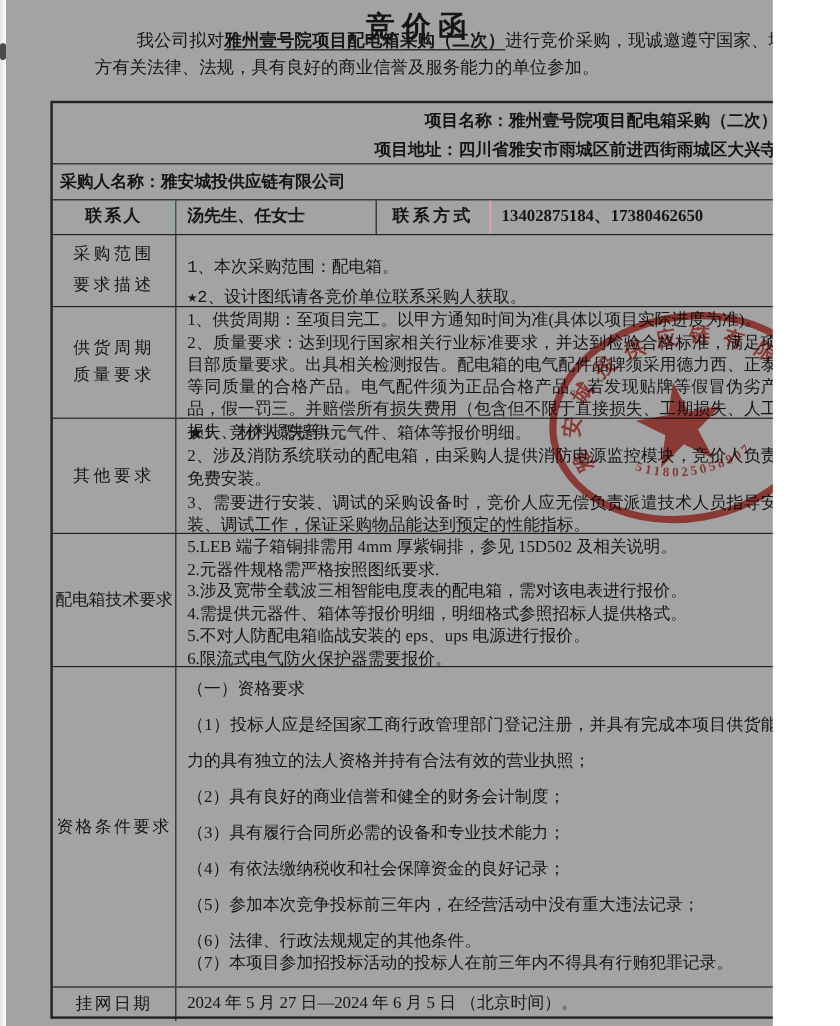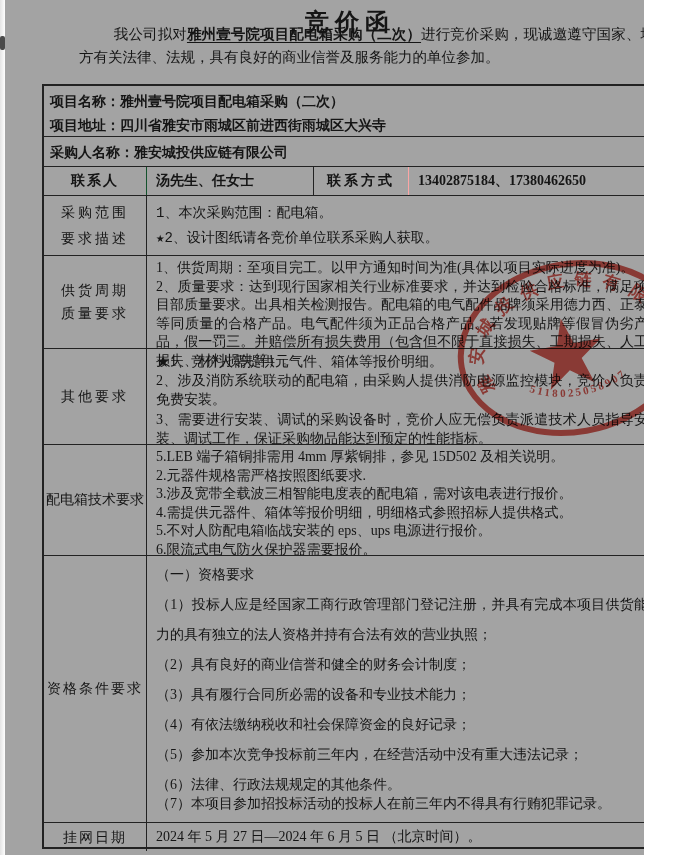--- a/index.html
+++ b/index.html
@@ -9,40 +9,40 @@
         background:linear-gradient(to right,#e3e3e3,#fdfdfd);}
   .scan-mark{position:absolute;left:0;top:36px;width:5px;height:14px;background:#4a4a4a;border-radius:2px;}
   .title{position:absolute;top:6px;left:0;width:700px;text-align:center;
          font-size:24px;font-weight:bold;letter-spacing:6px;}
   .intro{position:absolute;top:23px;left:79px;width:576px;font-size:14.5px;line-height:23px;
          text-align:justify;text-indent:2.4em;}
   .intro .proj{font-weight:bold;text-decoration:underline;text-underline-offset:3px;}
   .doc-table{position:absolute;left:42px;top:84px;width:614px;height:765px;
              border:2px solid #222;box-sizing:border-box;font-size:14px;}
   .row{position:relative;display:flex;box-sizing:border-box;border-top:1px solid #222;}
-  .row.first{border-top:none;}
+  .row.first{border-top:none;text-align:right;}
   .label-cell{width:103px;flex:0 0 103px;border-right:1px solid #222;box-sizing:border-box;
               display:flex;flex-direction:column;align-items:center;justify-content:center;
               text-align:center;}
   .content-cell{flex:1;box-sizing:border-box;padding:2px 6px 0 9px;text-align:justify;}
   .full-cell{flex:1;box-sizing:border-box;padding:2px 6px 0 6px;}
   .bold{font-weight:bold;}
   .r1{height:50px;line-height:24px;padding-top:2px;}
   .r2{height:30px;line-height:28px;}
   .r3{height:29px;line-height:27px;}
   .c-name{width:103px;flex:0 0 103px;border-right:1px solid #14532d;box-sizing:border-box;
           text-align:center;letter-spacing:2px;}
   .c-person{width:167px;flex:0 0 167px;border-right:1px solid #222;box-sizing:border-box;padding-left:9px;}
   .c-way{width:95px;flex:0 0 95px;border-right:1px solid #fca5a5;box-sizing:border-box;
          text-align:center;letter-spacing:3px;}
   .c-phone{flex:1;padding-left:9px;}
   .r4{height:60px;font-family:Liberation Mono, monospace;}
   .r4 .label-cell{line-height:26px;letter-spacing:3px;}
   .r4 .content-cell p{margin:0;line-height:25px;}
-  .r4 .content-cell p:first-child{margin-top:3px;}
+  .r4 .content-cell p:first-child{margin-top:14px;}
   .r5{height:93px;}
   .r5 .label-cell{line-height:23px;letter-spacing:3px;}
   .r5 .content-cell{line-height:18.6px;padding-top:3px;}
   .r5 .content-cell p{margin:0;}
   .r6{height:96px;}
   .r6 .label-cell{letter-spacing:3px;}
   .r6 .content-cell{line-height:19.2px;padding-top:3px;}
   .r6 .content-cell p{margin:0;}
   .r7{height:111px;}
   .r7 .label-cell{letter-spacing:0;}

